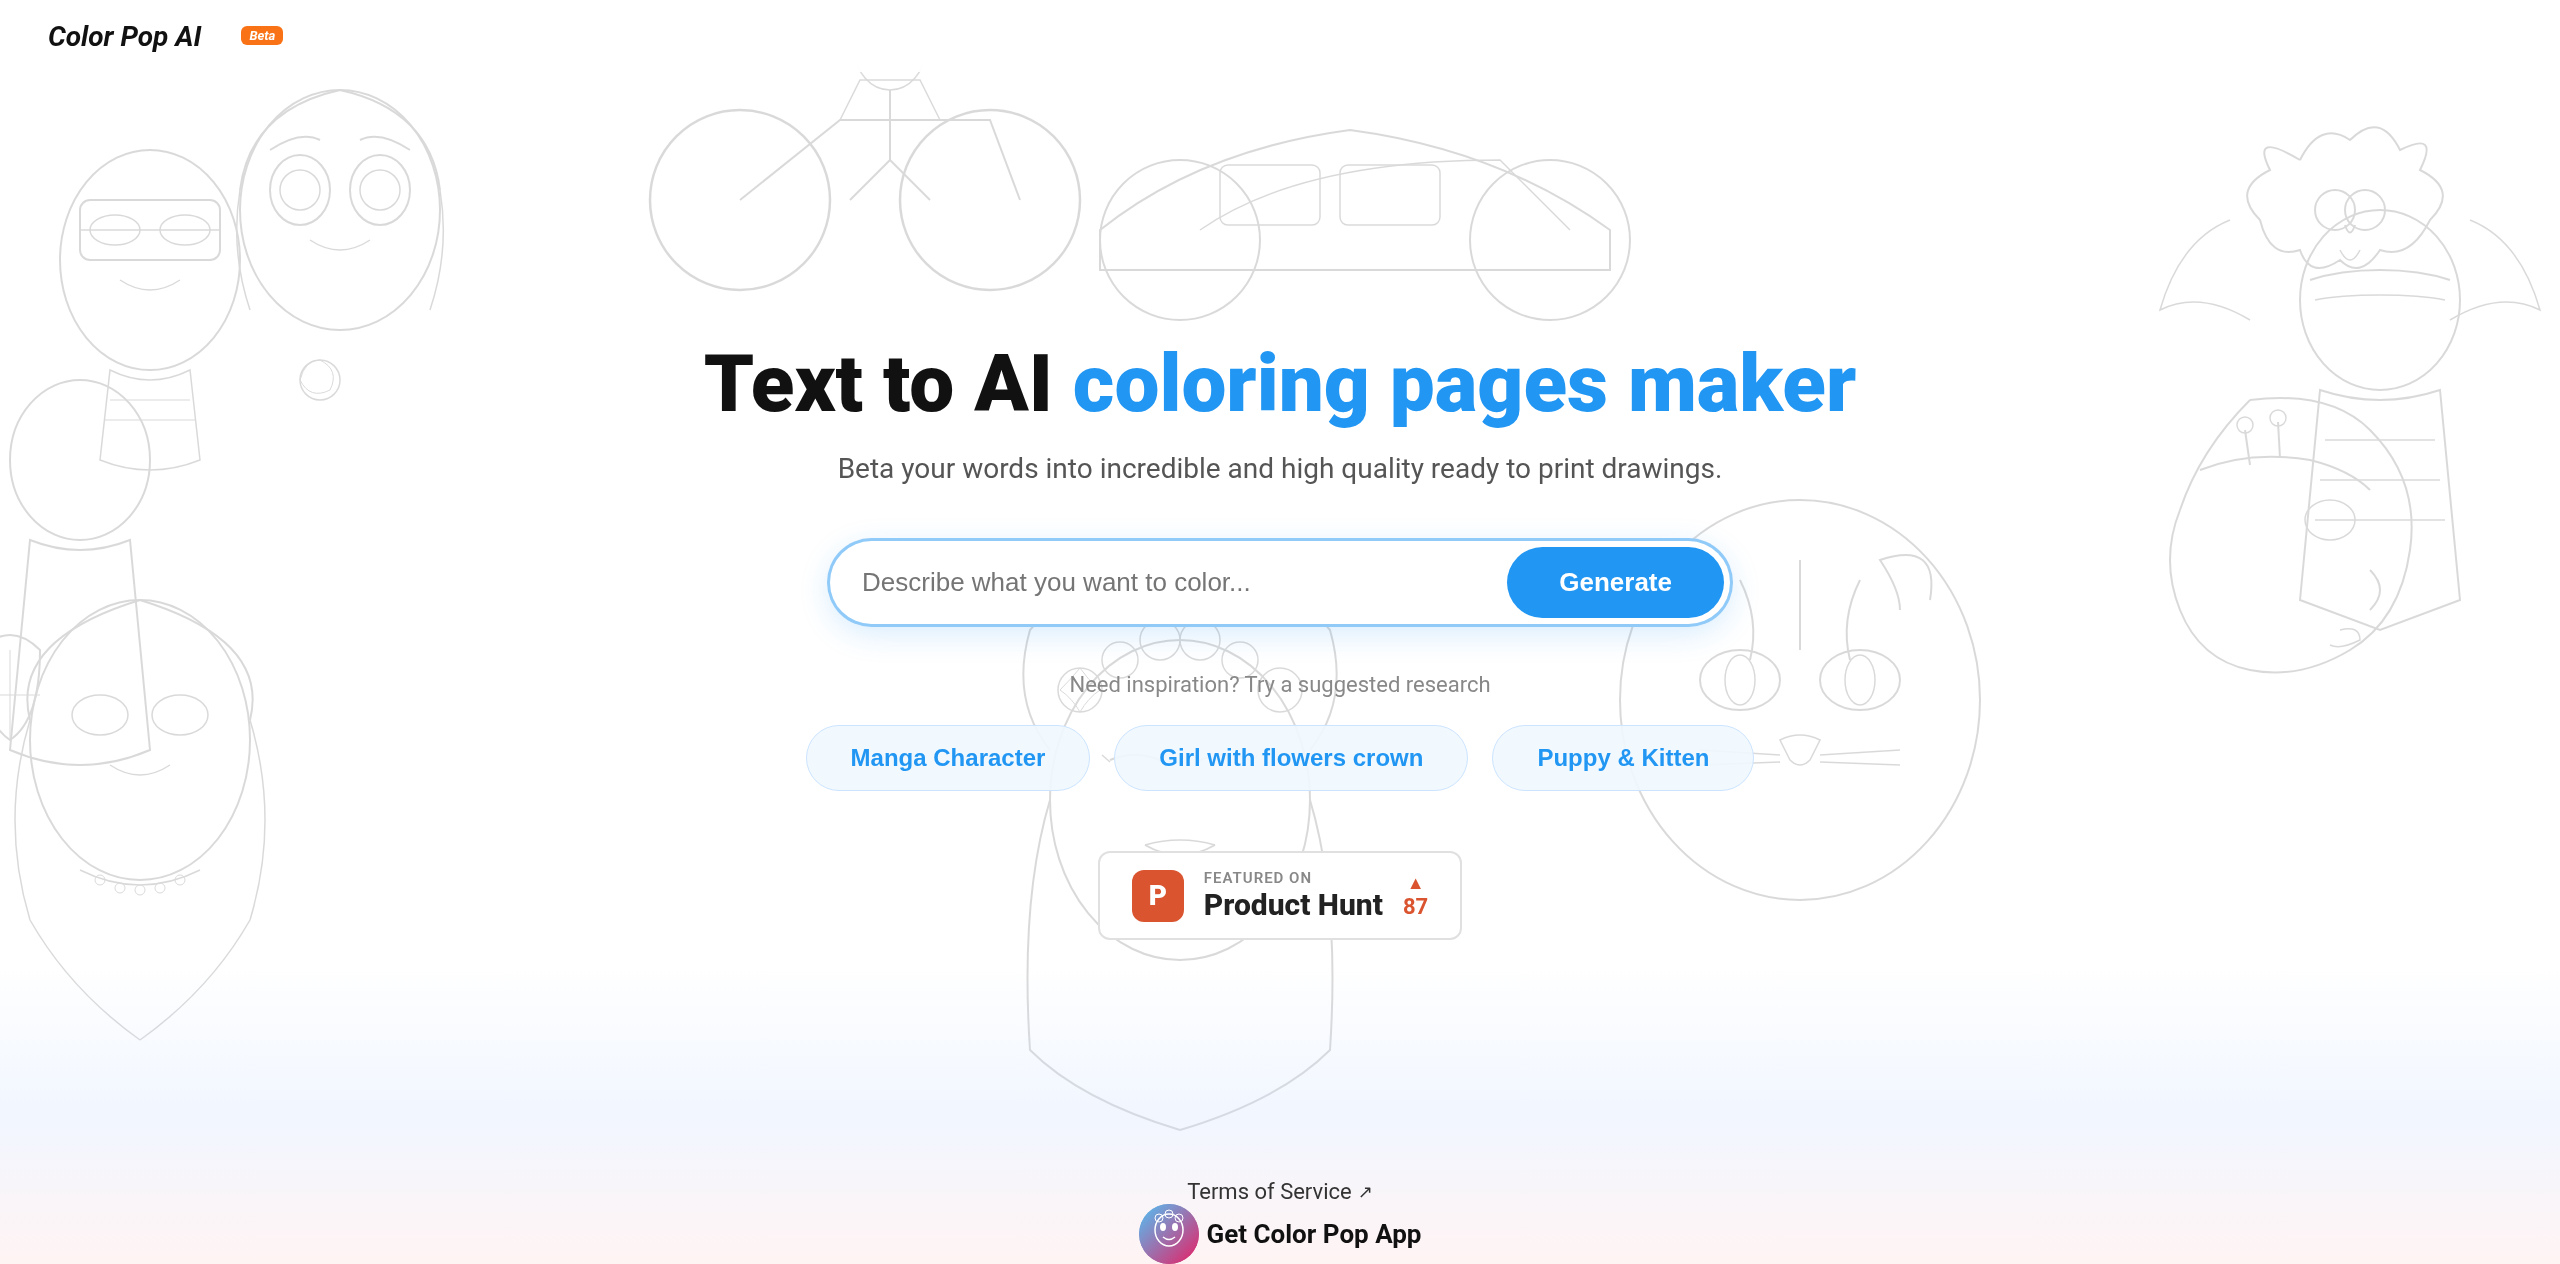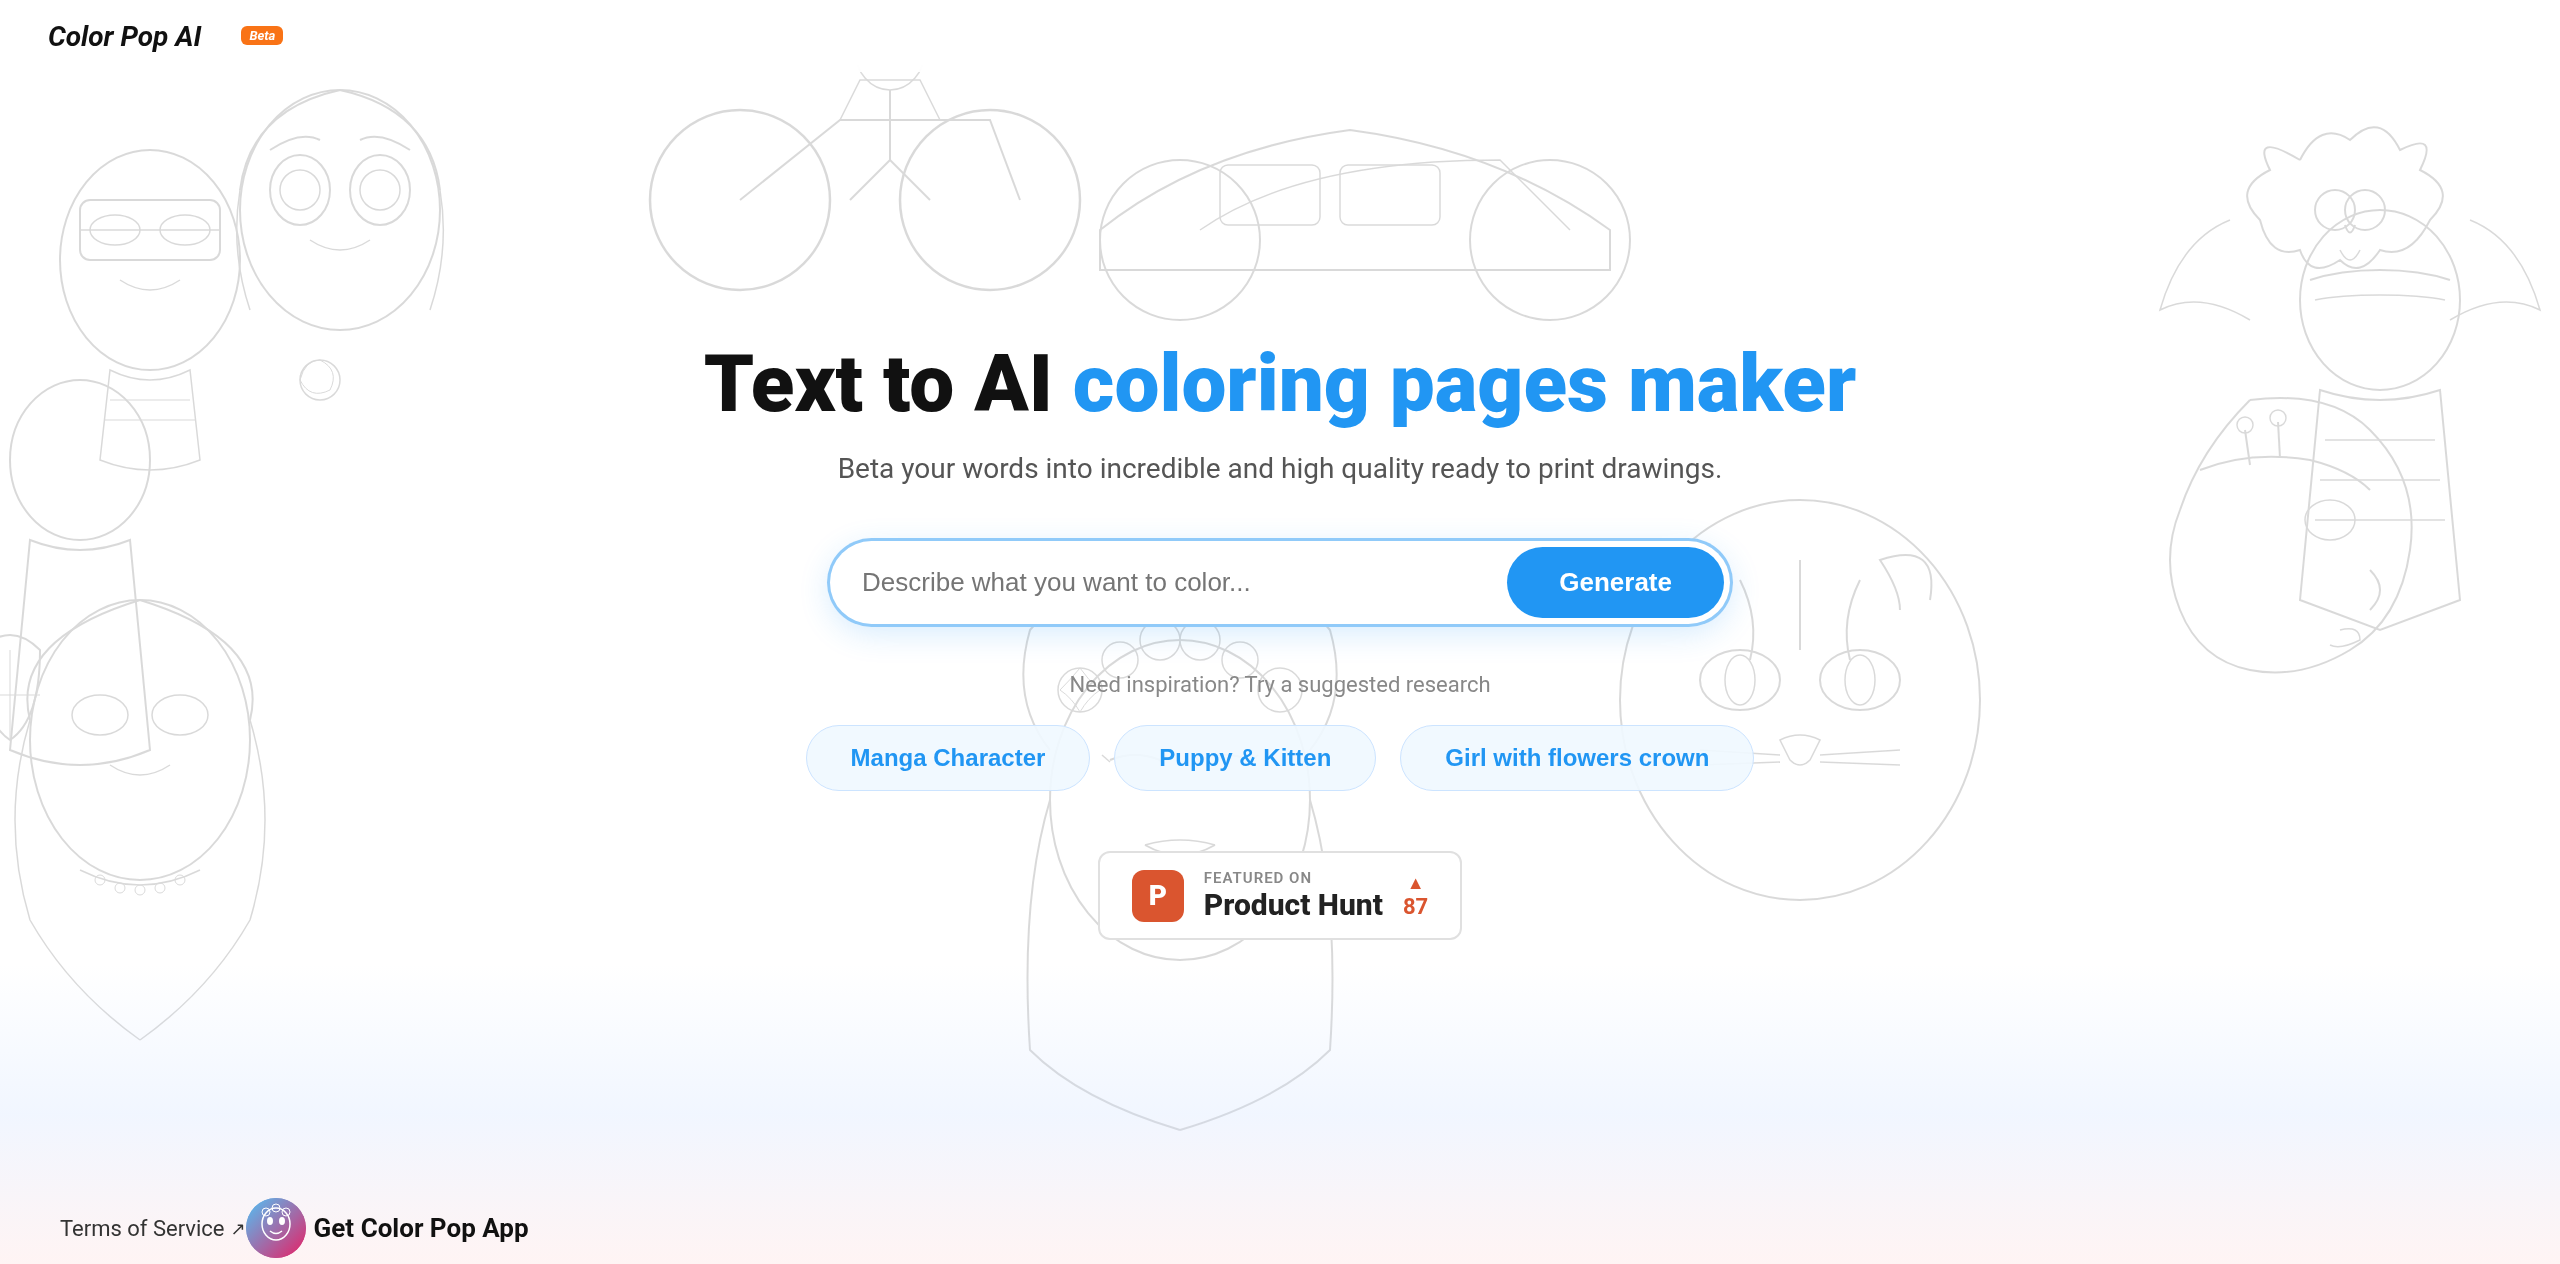--- a/index.html
+++ b/index.html
@@ -249,23 +249,24 @@
 
     
     footer {
       position: absolute;
       bottom: 0;
       left: 0;
       right: 0;
       height: 72px;
       display: flex;
       align-items: center;
-      justify-content: flex-start;
+      justify-content: flex-end;
       padding: 0 60px;
       z-index: 10;
+      flex-direction: column;
     }
 
     .tos-link {
       font-size: 22px;
       color: #333;
       text-decoration: none;
       display: flex;
       align-items: center;
       gap: 6px;
     }
@@ -499,24 +500,24 @@
     </div>
   </div>
 
   <p class="inspiration-text">Need inspiration? Try a suggested research</p>
 
   <div class="suggestion-chips">
     <button class="chip">
       <span>Manga Character</span>
     </button>
     <button class="chip">
-      <span>Puppy &amp; Kitten</span>
+      <span>Girl with flowers crown</span>
     </button>
     <button class="chip">
-      <span>Girl with flowers crown</span>
+      <span>Puppy &amp; Kitten</span>
     </button>
   </div>
 
   <div class="product-hunt-badge">
     <div class="ph-icon">
       <span>P</span>
     </div>
     <div class="ph-text-group">
       <span class="ph-featured-label">FEATURED ON</span>
       <span class="ph-name">Product Hunt</span>

